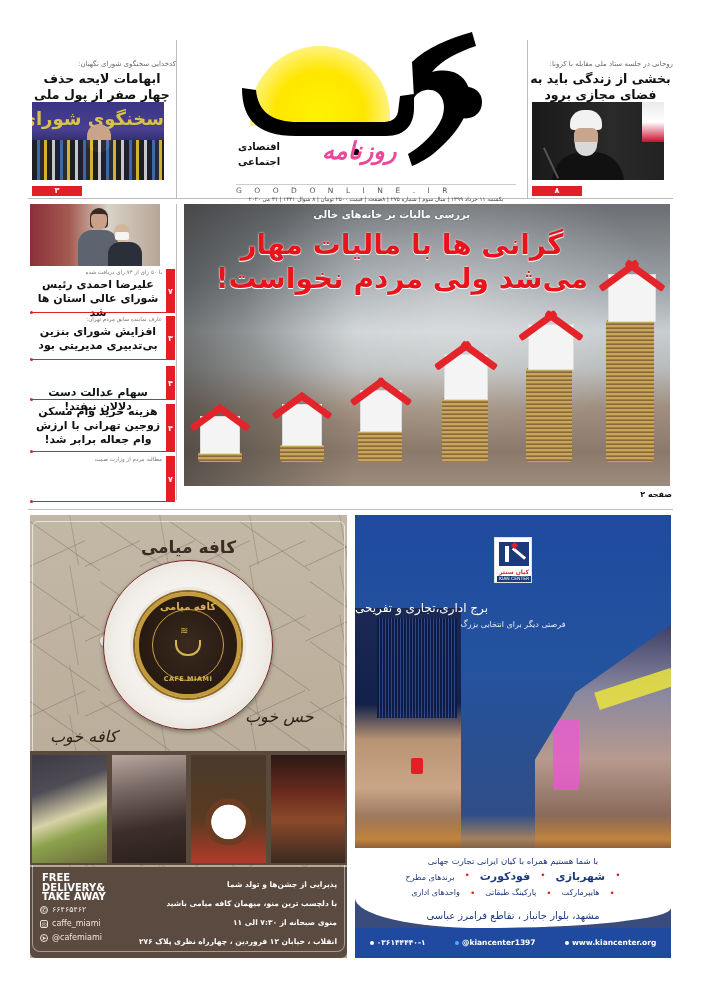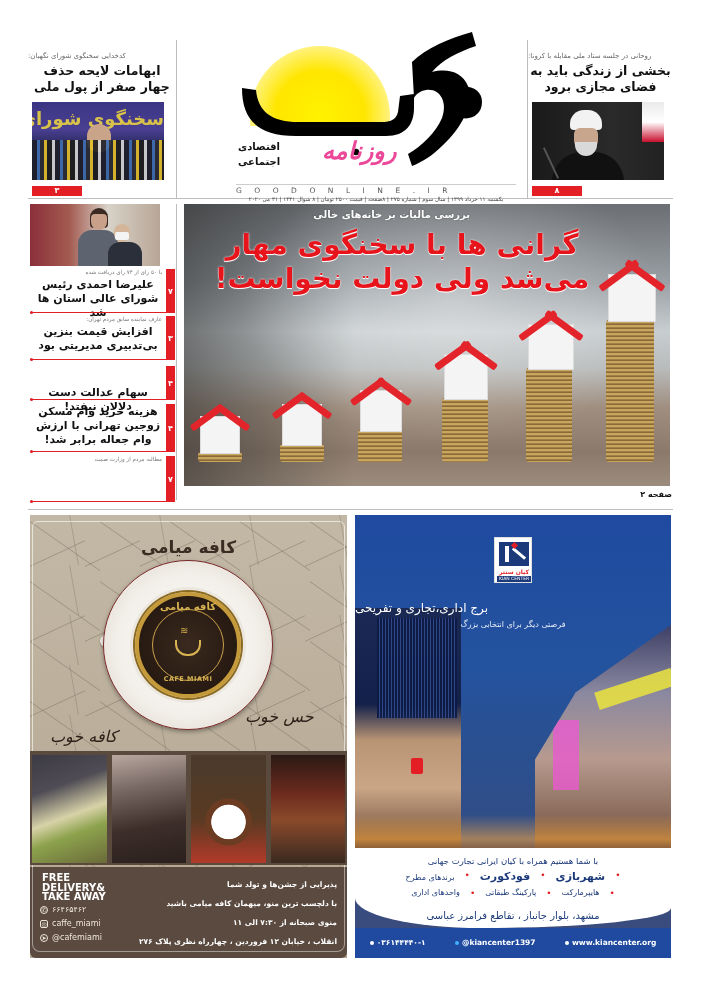--- a/index.html
+++ b/index.html
@@ -8,21 +8,21 @@
 
   .page { position: absolute; left: 0; top: 0; width: 701px; height: 1000px; background: #fff; }
 
   
   .hdr-box { position: absolute; top: 40px; height: 158px; }
   .hdr-left { left: 28px; width: 148px; border-left: none; }
   .hdr-right { left: 528px; width: 145px; }
   .vline { position: absolute; width: 1px; background: #bdbdbd; }
   .hline { position: absolute; height: 1px; background: #bdbdbd; }
 
-  .side-kicker { font-size: 7px; color: #666; text-align: left; margin-top: 12px; white-space: nowrap; }
+  .side-kicker { font-size: 7px; color: #666; text-align: right; margin-top: 20px; white-space: nowrap; }
   .side-title { font-size: 12.5px; font-weight: bold; color: #111; text-align: center; line-height: 16px; margin-top: 3px; }
   .side-photo { position: absolute; left: 4px; width: 132px; height: 78px; top: 62px; overflow: hidden; }
   .side-page-tab { position: absolute; left: 4px; top: 146px; width: 50px; height: 10px; background: #e31e24; color: #fff; font-size: 8px; font-weight: bold; text-align: center; line-height: 10px; }
 
   .photo-left { background: linear-gradient(180deg, #3b3583 0%, #4a3f92 35%, #2a2a60 55%, #1c1c30 100%); }
   .photo-left .banner { position: absolute; top: 6px; right: 0; left: 0; font-size: 18px; font-weight: bold; color: #d9c24a; text-align: center; white-space: nowrap; }
   .photo-left .face { position: absolute; left: 55px; top: 22px; width: 24px; height: 28px; border-radius: 12px 12px 10px 10px; background: #c9a488; }
   .photo-left .mics { position: absolute; bottom: 0; left: 0; right: 0; height: 40px; background: repeating-linear-gradient(90deg, #1e1e2a 0 5px, #3f6fb3 5px 8px, #2b2b33 8px 12px, #e6c12a 12px 15px, #1d1d1d 15px 20px, #d8d8d8 20px 23px); opacity: .9; }
 
   .photo-right { background: linear-gradient(90deg, #1a1a1a 0%, #2a2a2a 60%, #222 100%); }
@@ -227,21 +227,21 @@
     </div>
 
     <div class="coins" style="left:422px; top:116px; width:48px; height:142px;"></div>
     <div class="house" style="left:414px; top:50px; width:68px; height:68px;">
       <div class="body" style="left:10px; top:20px; width:48px; height:48px;"></div>
       <div class="roof-l" style="left:-2px; top:18px; width:46px; transform:rotate(-36deg);"></div>
       <div class="roof-r" style="left:24px; top:18px; width:46px; transform:rotate(36deg);"></div>
     </div>
 
     <div class="main-kicker">بررسی مالیات بر خانه‌های خالی</div>
-    <div class="main-title">گرانی ها با سخنگوی مهار می‌شد ولی دولت نخواست!</div>
+    <div class="main-title">گرانی ها با مالیات مهار می‌شد ولی مردم نخواست!</div>
   </div>
   <div class="page-ref-box"></div>
   <div class="page-ref">صفحه ۲</div>
 
   <div class="lc-photo">
     <div class="p1body"></div>
     <div class="p1head"></div>
     <div class="p1face"></div>
     <div class="p2body"></div>
     <div class="p2face"></div>
@@ -252,21 +252,21 @@
     <div class="tab">۷</div>
     <div class="kicker">با ۵۰ رای از ۷۴ رای دریافت شده</div>
     <div class="title" style="top:9px;">علیرضا احمدی رئیس شورای عالی استان ها شد</div>
     <div class="underline"></div>
     <div class="dot"></div>
   </div>
 
   <div class="lc-item" style="top:316px; height:44px;">
     <div class="tab">۳</div>
     <div class="kicker">عارف نماینده سابق مردم تهران:</div>
-    <div class="title" style="top:9px;">افزایش قیمت بنزین بی‌تدبیری مدیریتی بود</div>
+    <div class="title" style="top:9px;">افزایش شورای بنزین بی‌تدبیری مدیریتی بود</div>
     <div class="underline"></div>
     <div class="dot"></div>
   </div>
 
   <div class="lc-item" style="top:366px; height:34px;">
     <div class="tab">۴</div>
     <div class="title" style="top:20px;">سهام عدالت دست دلالان نیفتد!</div>
     <div class="underline"></div>
     <div class="dot"></div>
   </div>

